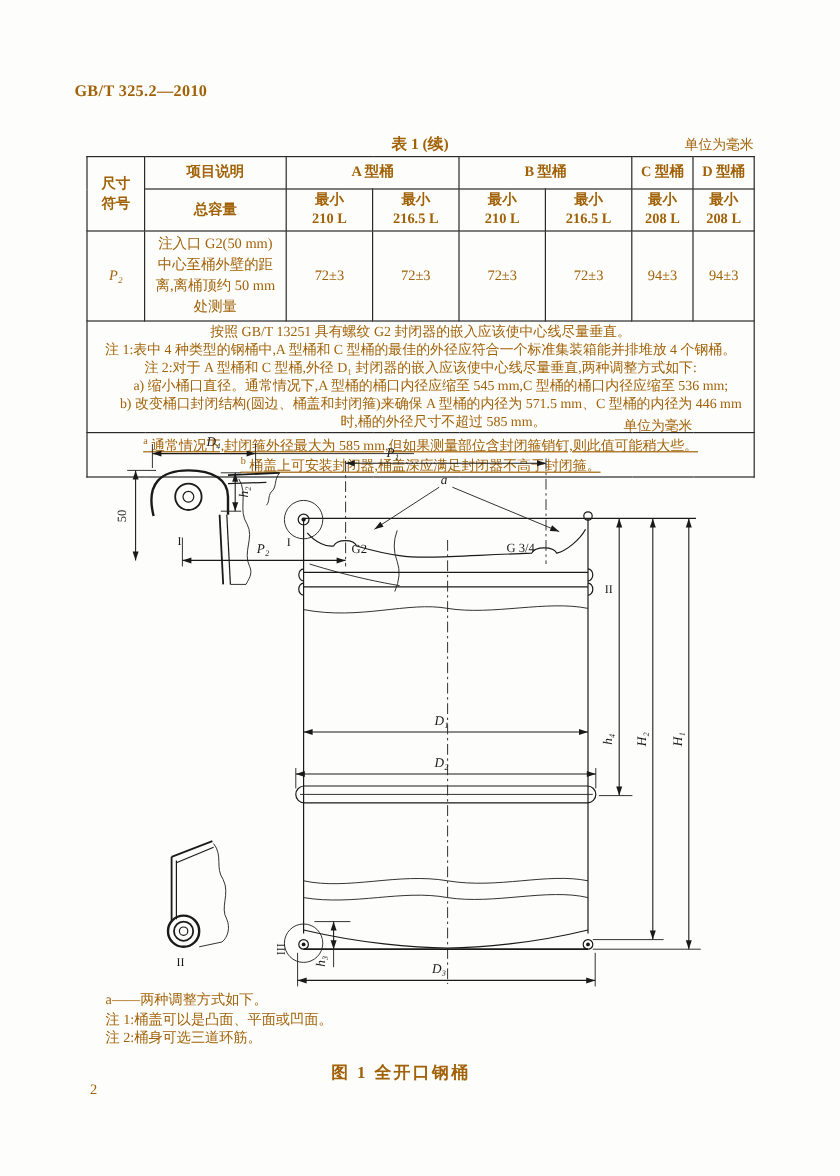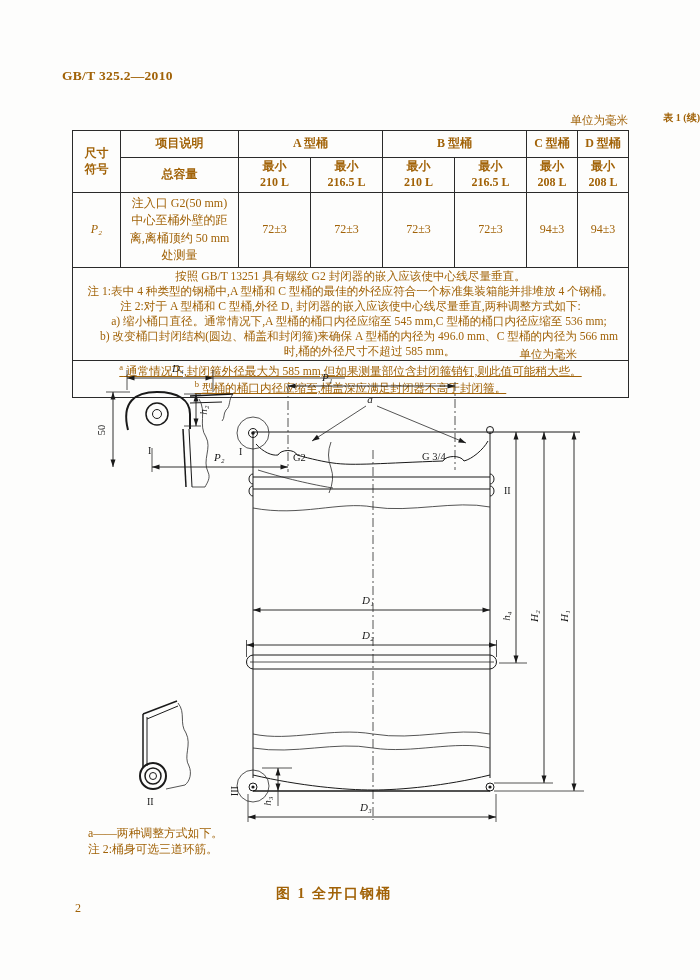--- a/index.html
+++ b/index.html
@@ -1,20 +1,20 @@
 <!DOCTYPE html>
 <html><head>
 <meta charset="utf-8">
 <style>
   html,body{margin:0;padding:0;background:#e8e8e6;}
   .page{position:relative;width:700px;height:980px;background:#fdfdfc;margin:0 auto;
         font-family:"Liberation Serif","DejaVu Serif",serif;color:#a16207;overflow:hidden;}
   .abs{position:absolute;}
   .doc-header{left:62px;top:68px;font-weight:bold;font-size:13.5px;letter-spacing:.3px;}
-  .table-title{left:0;top:111px;width:700px;text-align:right;font-weight:bold;font-size:10px;}
+  .table-title{left:0;top:111px;width:700px;text-align:center;font-weight:bold;font-size:13px;}
   .unit-note-1{left:0;top:113px;width:628px;text-align:right;font-size:11.5px;}
   .unit-note-2{left:0;top:347px;width:577px;text-align:right;font-size:11.5px;}
   table.spec{position:absolute;left:72px;top:130px;width:556px;border-collapse:collapse;
              border:1.5px solid #161616;font-size:12px;table-layout:fixed;}
   table.spec td,table.spec th{border:1px solid #2a2a2a;text-align:center;vertical-align:middle;
              padding:1px 2px;font-weight:normal;line-height:1.3;}
   table.spec th{font-weight:bold;}
   .desc-cell{text-align:left;padding:2px 7px !important;line-height:1.45 !important;}
   .sym{font-style:italic;font-family:"Liberation Serif",serif;}
   td.notes-cell{ text-align:left;padding:5px 10px 4px 12px;font-size:11.6px;line-height:1.5;}
@@ -103,27 +103,27 @@
       <td>72±3</td>
       <td>94±3</td>
       <td>94±3</td>
     </tr>
     <tr>
       <td colspan="8" class="notes-cell">
         <div>按照 GB/T 13251 具有螺纹 G2 封闭器的嵌入应该使中心线尽量垂直。</div>
         <div>注 1:表中 4 种类型的钢桶中,A 型桶和 C 型桶的最佳的外径应符合一个标准集装箱能并排堆放 4 个钢桶。</div>
         <div>注 2:对于 A 型桶和 C 型桶,外径 D₁ 封闭器的嵌入应该使中心线尽量垂直,两种调整方式如下:</div>
         <div class="ab-line">a)  缩小桶口直径。通常情况下,A 型桶的桶口内径应缩至 545 mm,C 型桶的桶口内径应缩至 536 mm;</div>
-        <div class="ab-line">b)  改变桶口封闭结构(圆边、桶盖和封闭箍)来确保 A 型桶的内径为 496.0 mm、C 型桶的内径为 566 mm 时,桶的外径尺寸不超过 585 mm。</div>
+        <div class="ab-line">b)  改变桶口封闭结构(圆边、桶盖和封闭箍)来确保 A 型桶的内径为 571.5 mm、C 型桶的内径为 446 mm 时,桶的外径尺寸不超过 585 mm。</div>
       </td>
     </tr>
     <tr>
       <td colspan="8" class="fnotes-cell">
         <div><sup>a</sup><span> 通常情况下,封闭箍外径最大为 585 mm,但如果测量部位含封闭箍销钉,则此值可能稍大些。</span></div>
-        <div><sup>b</sup><span> 型桶的桶口内径应缩至,桶盖深应满足封闭器不高于封闭箍。</span></div>
+        <div><sup>b</sup><span> 桶盖上可安装封闭器,桶盖深应满足封闭器不高于封闭箍。</span></div>
       </td>
     </tr>
   </tbody>
     </table>
 
   <div class="abs unit-note-2">单位为毫米</div>
 
   <svg class="abs" style="left:0;top:360px" width="700" height="470" viewBox="0 360 700 470">
     <defs>
       <marker id="ar" markerWidth="9" markerHeight="7" refX="8" refY="3" orient="auto-start-reverse" markerUnits="userSpaceOnUse">
@@ -282,18 +282,19 @@
       <circle class="s2" cx="153" cy="776" r="13"></circle>
       <circle class="s15" cx="153" cy="776" r="8"></circle>
       <circle class="s" cx="153" cy="776" r="3.5"></circle>
       <path class="thin" d="M178,703 C186,713 179,723 186,733 C192,745 183,756 189,766 C192,773 190,781 185,785 L166,789"></path>
       <text class="romtxt" x="147" y="805">II</text>
     </g>
   </svg>
 
   <div class="abs fig-legend">
     <div>a——两种调整方式如下。</div>
+    <div>注 1:桶盖可以是凸面、平面或凹面。</div>
     <div>注 2:桶身可选三道环筋。</div>
   </div>
 
   <div class="abs fig-caption">图 1  全开口钢桶</div>
   <div class="abs page-num">2</div>
 </div>
 
 </body></html>

